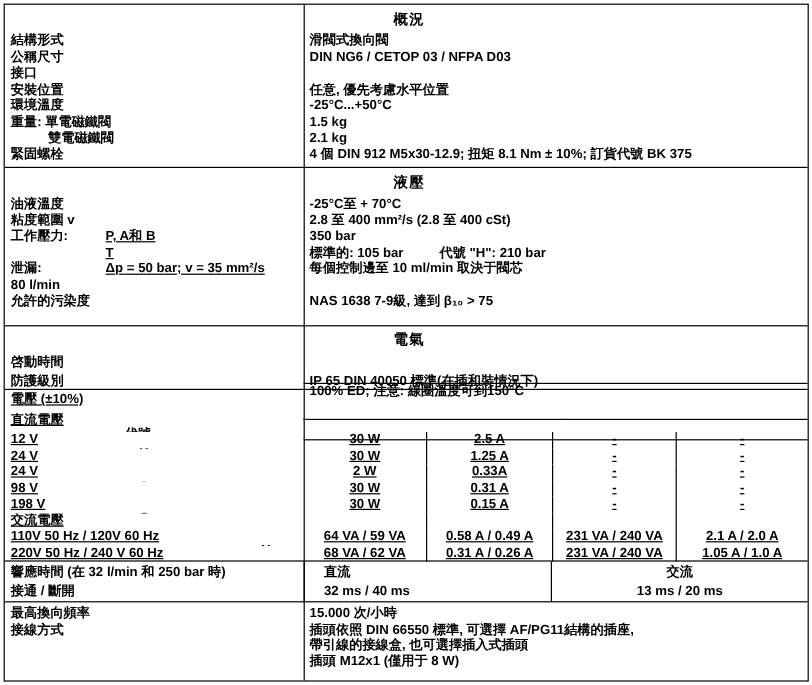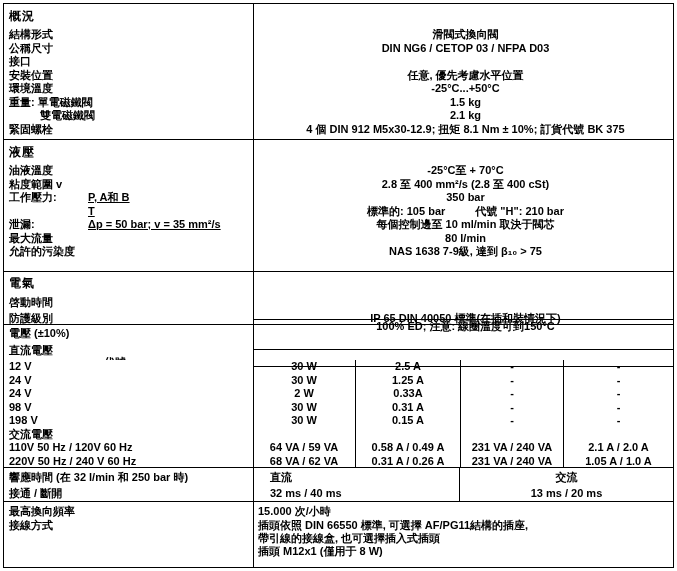--- a/index.html
+++ b/index.html
@@ -18,34 +18,34 @@
   .main-divider{position:absolute;left:249px;top:0;width:1px;height:563px;background:#000;}
 
   section{box-sizing:border-box;flex:none;position:relative;}
   .sec-overview{height:136px;border-bottom:1px solid #000;padding-top:3px;}
   .sec-hydraulic{height:132px;border-bottom:1px solid #000;padding-top:3px;}
   .sec-electrical{height:53px;border-bottom:1px solid #000;padding-top:2px;}
   .sec-voltage{height:143px;border-bottom:1px solid #000;}
   .sec-response{height:34px;border-bottom:1px solid #000;}
   .sec-connection{flex:1;padding-top:3px;}
 
-  .sec-title{height:21px;line-height:19px;padding-left:5px;font-size:12px;letter-spacing:1px;}
+  .sec-title{height:21px;line-height:19px;padding-left:5px;font-size:12px;letter-spacing:1px;text-align:center;}
 
   
   .row{display:flex;height:13.5px;line-height:13.5px;white-space:nowrap;}
   .erow{height:16px;line-height:15px;}
   .label-cell{width:249px;box-sizing:border-box;padding-left:5px;position:relative;overflow:visible;}
   .label-cell.indent{padding-left:36px;}
   .sublabel{position:absolute;left:84px;top:0;text-decoration:underline;}
-  .value-cell{flex:1;box-sizing:border-box;padding-left:5px;position:relative;white-space:nowrap;text-align:center;}
+  .value-cell{flex:1;box-sizing:border-box;padding-left:5px;position:relative;white-space:nowrap;}
   .value-cell .val2{margin-left:30px;}
   .rule-below{border-bottom:1px solid #000;margin-top:24px;}
 
   
-  .vrow{display:flex;box-sizing:border-box;white-space:nowrap;}
+  .vrow{display:flex;box-sizing:border-box;white-space:nowrap;text-decoration:underline;}
   .vh1{height:17px;line-height:16px;}
   .vh2{height:18px;line-height:16px;}
   .vdata{height:13.5px;line-height:13.5px;}
   .vcell{box-sizing:border-box;overflow:hidden;}
   .vlabel{width:249px;padding-left:5px;position:relative;}
   .g1{width:206px;border-left:1px solid #000;text-align:center;}
   .g2{flex:1;border-left:1px solid #000;text-align:center;}
   .c1{width:102px;text-align:center;}
   .c2{width:105px;border-left:1px solid #000;text-align:center;}
   .c3{width:103px;border-left:1px solid #000;text-align:center;}
@@ -125,21 +125,20 @@
         </div>
         <div class="row">
           <div class="label-cell"><span></span><span class="sublabel">T</span></div>
           <div class="value-cell"><span>標準的: 105 bar</span><span class="val2">代號 "H": 210 bar</span></div>
         </div>
         <div class="row">
           <div class="label-cell"><span>泄漏:</span><span class="sublabel">Δp = 50 bar; v = 35 mm²/s</span></div>
           <div class="value-cell"><span>每個控制邊至 10 ml/min 取決于閥芯</span></div>
         </div>
         <div class="row">
-          <div class="label-cell"><span>最大流量</span></div>
           <div class="value-cell"><span>80 l/min</span></div>
         </div>
         <div class="row">
           <div class="label-cell"><span>允許的污染度</span></div>
           <div class="value-cell"><span>NAS 1638 7-9級, 達到 β₁₀ &gt; 75</span></div>
         </div>
       </div>
   </section>
 
   <section class="sec-electrical">

